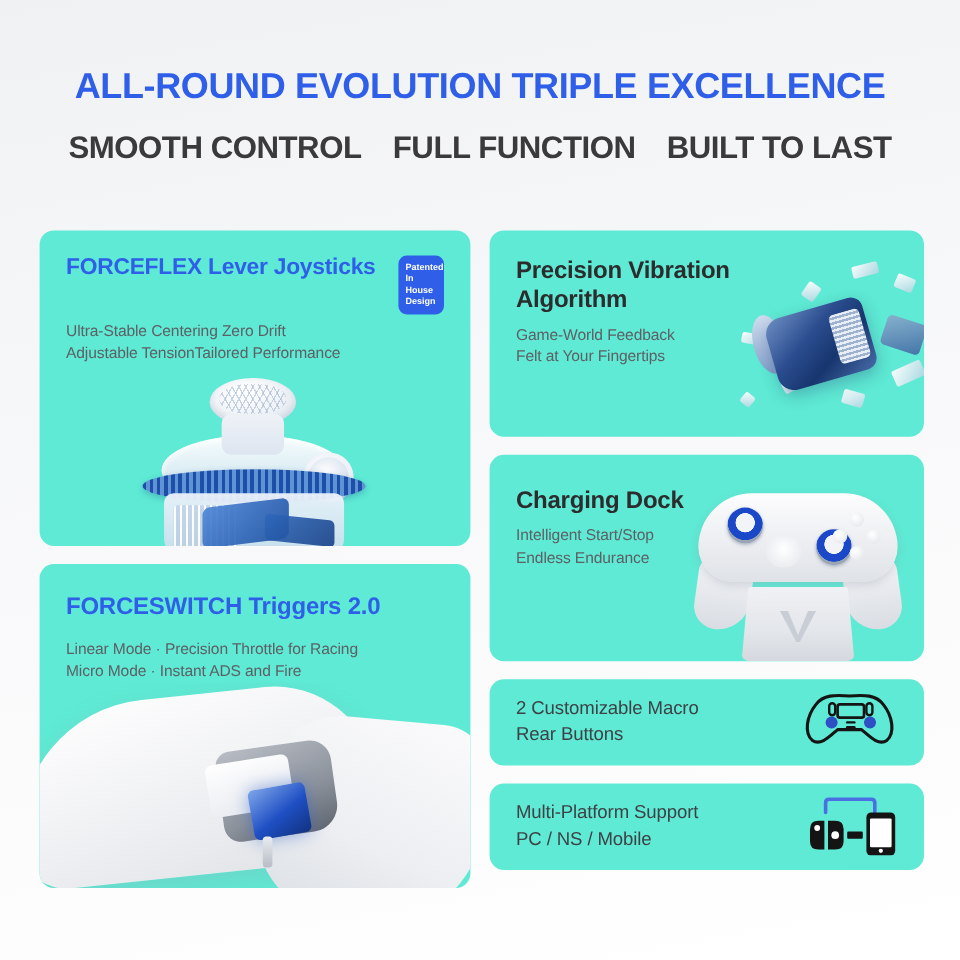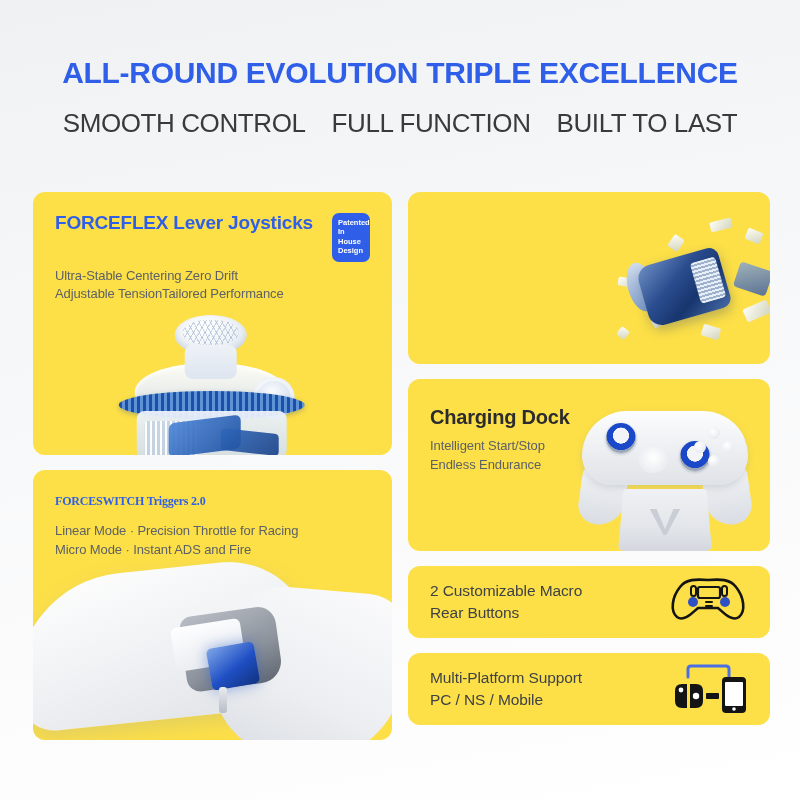--- a/index.html
+++ b/index.html
@@ -20,42 +20,42 @@
     font-weight: 700;
     letter-spacing: -0.3px;
     color: #2f5fe8;
     line-height: 1.05;
     white-space: nowrap;
   }
 
   .subheadline {
     margin-top: 19px;
     font-size: 26px;
-    font-weight: 400;
+    font-weight: 700;
     color: #3a3a3c;
     display: flex;
     justify-content: center;
     gap: 26px;
     white-space: nowrap;
     letter-spacing: -0.4px;
   }
 
   
   .grid {
     position: absolute;
     left: 33px; top: 192px;
     width: 737px;
     display: flex;
     gap: 16px;
   }
   .col-left  { width: 359px; display: flex; flex-direction: column; gap: 15px; }
   .col-right { width: 362px; display: flex; flex-direction: column; gap: 15px; }
 
   .card {
-    background: #fde047;
+    background: #5eead4;
     border-radius: 12px;
     position: relative;
     overflow: hidden;
   }
 
   .card-pad { padding: 20px 22px 0 22px; }
 
   .t-blue {
     font-size: 19px; font-weight: 700; color: #2f5fe8;
     letter-spacing: -0.2px; line-height: 1.2;
@@ -289,21 +289,21 @@
           <div class="joy-body"></div>
           <div class="joy-blue-a"></div>
           <div class="joy-blue-b"></div>
 
         </div>
       </div>
     </div>
 
     <div class="card" style="height:270px;">
       <div class="card-pad" style="padding-top:24px;">
-        <div class="t-blue" style="font-size:12px;font-family:Liberation Serif, serif;">FORCESWITCH Triggers 2.0</div>
+        <div class="t-blue" style="font-size:20px;">FORCESWITCH Triggers 2.0</div>
         <div class="t-body" style="margin-top:14px;">
           <div>Linear Mode · Precision Throttle for Racing</div>
           <div>Micro Mode · Instant ADS and Fire</div>
         </div>
       </div>
       <div class="trig-wrap">
         <div class="trig-shell"></div>
         <div class="trig-shell2"></div>
         <div class="trig-cav"></div>
         <div class="trig-white-a"></div>
@@ -322,20 +322,30 @@
         <div class="shard" style="width:22px;height:10px;right:46px;top:12px;transform:rotate(-14deg);"></div>
         <div class="shard" style="width:12px;height:14px;right:96px;top:28px;transform:rotate(35deg);"></div>
         <div class="shard" style="width:26px;height:14px;right:8px;top:96px;transform:rotate(-24deg);"></div>
         <div class="shard" style="width:18px;height:12px;right:58px;top:118px;transform:rotate(16deg);"></div>
         <div class="shard" style="width:14px;height:10px;right:112px;top:108px;transform:rotate(-30deg);"></div>
         <div class="shard" style="width:20px;height:9px;right:140px;top:70px;transform:rotate(10deg);"></div>
         <div class="shard" style="width:10px;height:10px;right:150px;top:120px;transform:rotate(40deg);"></div>
         <div class="vib-cap"></div>
         <div class="vib-motor"></div>
         <div class="vib-chip"></div>
+      </div>
+      <div class="card-pad" style="padding-top:22px; position:relative;">
+        <div class="t-dark">
+          <div>Precision Vibration</div>
+          <div>Algorithm</div>
+        </div>
+        <div class="t-body" style="margin-top:7px;">
+          <div>Game-World Feedback</div>
+          <div>Felt at Your Fingertips</div>
+        </div>
       </div>
     </div>
 
     <div class="card" style="height:172px;">
       <div class="dock-art">
         <div class="grip l"></div>
         <div class="grip r"></div>
         <div class="pad-body"></div>
         <div class="stick l"></div>
         <div class="stick r"></div>

